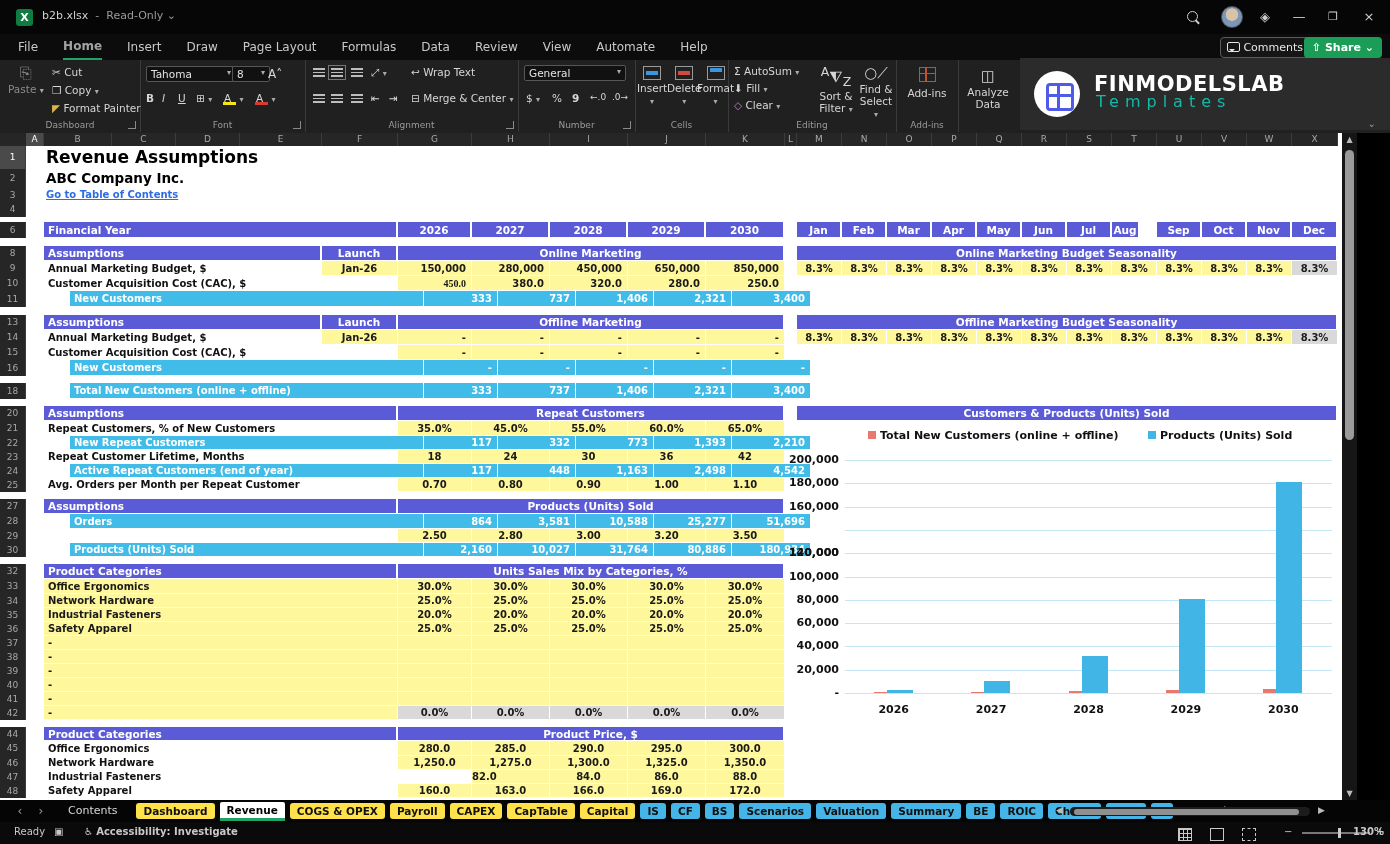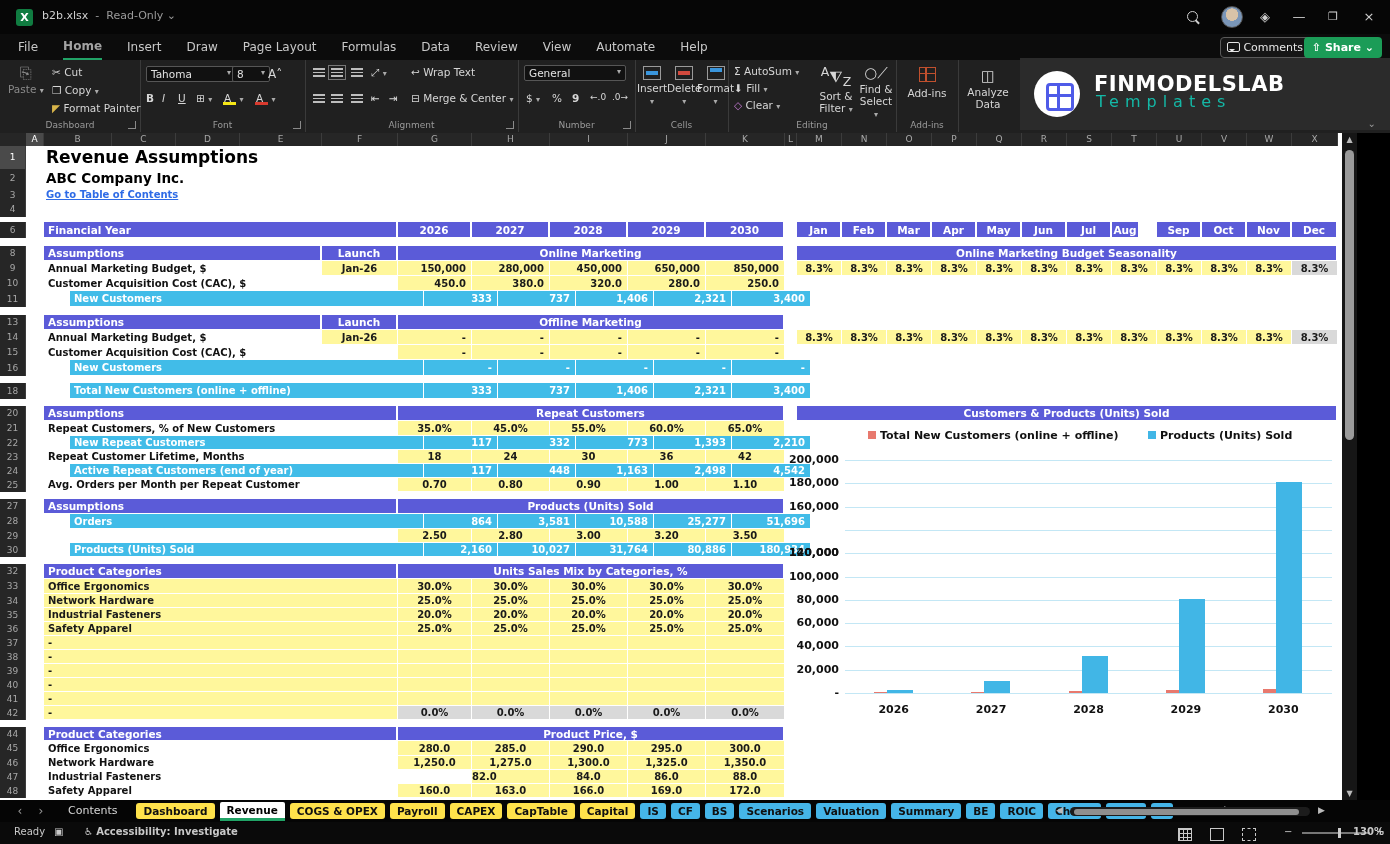--- a/index.html
+++ b/index.html
@@ -324,21 +324,21 @@
       <div class="cell c-purple" style="left: 398px; top: 113px; width: 387px; height: 15px; line-height: 15px; text-align: center;">Online Marketing</div>
       <div class="cell c-label" style="left: 44px; top: 128px; width: 278px; height: 15px; line-height: 15px; text-align: left; padding-left: 4px;">Annual Marketing Budget, $</div>
       <div class="cell c-yellow" style="left: 322px; top: 128px; width: 76px; height: 15px; line-height: 15px; text-align: center;">Jan-26</div>
       <div class="cell c-yellow" style="left: 398px; top: 128px; width: 74px; height: 15px; line-height: 15px; text-align: right; padding-right: 5px;">150,000</div>
       <div class="cell c-yellow" style="left: 472px; top: 128px; width: 78px; height: 15px; line-height: 15px; text-align: right; padding-right: 5px;">280,000</div>
       <div class="cell c-yellow" style="left: 550px; top: 128px; width: 78px; height: 15px; line-height: 15px; text-align: right; padding-right: 5px;">450,000</div>
       <div class="cell c-yellow" style="left: 628px; top: 128px; width: 78px; height: 15px; line-height: 15px; text-align: right; padding-right: 5px;">650,000</div>
       <div class="cell c-yellow" style="left: 706px; top: 128px; width: 79px; height: 15px; line-height: 15px; text-align: right; padding-right: 5px;">850,000</div>
       <div class="cell c-label" style="left: 44px; top: 143px; width: 278px; height: 15px; line-height: 15px; text-align: left; padding-left: 4px;">Customer Acquisition Cost (CAC), $</div>
       <div class="cell c-label" style="left: 322px; top: 143px; width: 76px; height: 15px; line-height: 15px; text-align: center;"></div>
-      <div class="cell c-yellow" style="left: 398px; top: 143px; width: 74px; height: 15px; line-height: 15px; text-align: right; padding-right: 5px;">450.0</div>
+      <div class="cell c-yellow" style="left: 398px; top: 143px; width: 74px; height: 15px; line-height: 15px; text-align: right; padding-right: 5px; font-family: Liberation Serif, serif;">450.0</div>
       <div class="cell c-yellow" style="left: 472px; top: 143px; width: 78px; height: 15px; line-height: 15px; text-align: right; padding-right: 5px;">380.0</div>
       <div class="cell c-yellow" style="left: 550px; top: 143px; width: 78px; height: 15px; line-height: 15px; text-align: right; padding-right: 5px;">320.0</div>
       <div class="cell c-yellow" style="left: 628px; top: 143px; width: 78px; height: 15px; line-height: 15px; text-align: right; padding-right: 5px;">280.0</div>
       <div class="cell c-yellow" style="left: 706px; top: 143px; width: 79px; height: 15px; line-height: 15px; text-align: right; padding-right: 5px;">250.0</div>
       <div class="cell c-blue" style="left: 44px; top: 158px; width: 354px; height: 16px; line-height: 16px; text-align: left; padding-left: 4px;">New Customers</div>
       <div class="cell c-blue" style="left: 398px; top: 158px; width: 74px; height: 16px; line-height: 16px; text-align: right; padding-right: 5px;">333</div>
       <div class="cell c-blue" style="left: 472px; top: 158px; width: 78px; height: 16px; line-height: 16px; text-align: right; padding-right: 5px;">737</div>
       <div class="cell c-blue" style="left: 550px; top: 158px; width: 78px; height: 16px; line-height: 16px; text-align: right; padding-right: 5px;">1,406</div>
       <div class="cell c-blue" style="left: 628px; top: 158px; width: 78px; height: 16px; line-height: 16px; text-align: right; padding-right: 5px;">2,321</div>
       <div class="cell c-blue" style="left: 706px; top: 158px; width: 79px; height: 16px; line-height: 16px; text-align: right; padding-right: 5px;">3,400</div>
@@ -516,20 +516,21 @@
       <div class="cell c-yellow" style="left: 887px; top: 128px; width: 45px; height: 15px; line-height: 15px; text-align: center;">8.3%</div>
       <div class="cell c-yellow" style="left: 932px; top: 128px; width: 45px; height: 15px; line-height: 15px; text-align: center;">8.3%</div>
       <div class="cell c-yellow" style="left: 977px; top: 128px; width: 45px; height: 15px; line-height: 15px; text-align: center;">8.3%</div>
       <div class="cell c-yellow" style="left: 1022px; top: 128px; width: 45px; height: 15px; line-height: 15px; text-align: center;">8.3%</div>
       <div class="cell c-yellow" style="left: 1067px; top: 128px; width: 45px; height: 15px; line-height: 15px; text-align: center;">8.3%</div>
       <div class="cell c-yellow" style="left: 1112px; top: 128px; width: 45px; height: 15px; line-height: 15px; text-align: center;">8.3%</div>
       <div class="cell c-yellow" style="left: 1157px; top: 128px; width: 45px; height: 15px; line-height: 15px; text-align: center;">8.3%</div>
       <div class="cell c-yellow" style="left: 1202px; top: 128px; width: 45px; height: 15px; line-height: 15px; text-align: center;">8.3%</div>
       <div class="cell c-yellow" style="left: 1247px; top: 128px; width: 45px; height: 15px; line-height: 15px; text-align: center;">8.3%</div>
       <div class="cell c-gray" style="left: 1292px; top: 128px; width: 46px; height: 15px; line-height: 15px; text-align: center; font-weight: bold;">8.3%</div>
+      <div class="cell c-purple" style="left: 797px; top: 182px; width: 541px; height: 15px; line-height: 15px; text-align: center;">Offline Marketing Budget Seasonality</div>
       <div class="cell c-yellow" style="left: 797px; top: 197px; width: 45px; height: 15px; line-height: 15px; text-align: center;">8.3%</div>
       <div class="cell c-yellow" style="left: 842px; top: 197px; width: 45px; height: 15px; line-height: 15px; text-align: center;">8.3%</div>
       <div class="cell c-yellow" style="left: 887px; top: 197px; width: 45px; height: 15px; line-height: 15px; text-align: center;">8.3%</div>
       <div class="cell c-yellow" style="left: 932px; top: 197px; width: 45px; height: 15px; line-height: 15px; text-align: center;">8.3%</div>
       <div class="cell c-yellow" style="left: 977px; top: 197px; width: 45px; height: 15px; line-height: 15px; text-align: center;">8.3%</div>
       <div class="cell c-yellow" style="left: 1022px; top: 197px; width: 45px; height: 15px; line-height: 15px; text-align: center;">8.3%</div>
       <div class="cell c-yellow" style="left: 1067px; top: 197px; width: 45px; height: 15px; line-height: 15px; text-align: center;">8.3%</div>
       <div class="cell c-yellow" style="left: 1112px; top: 197px; width: 45px; height: 15px; line-height: 15px; text-align: center;">8.3%</div>
       <div class="cell c-yellow" style="left: 1157px; top: 197px; width: 45px; height: 15px; line-height: 15px; text-align: center;">8.3%</div>
       <div class="cell c-yellow" style="left: 1202px; top: 197px; width: 45px; height: 15px; line-height: 15px; text-align: center;">8.3%</div>

